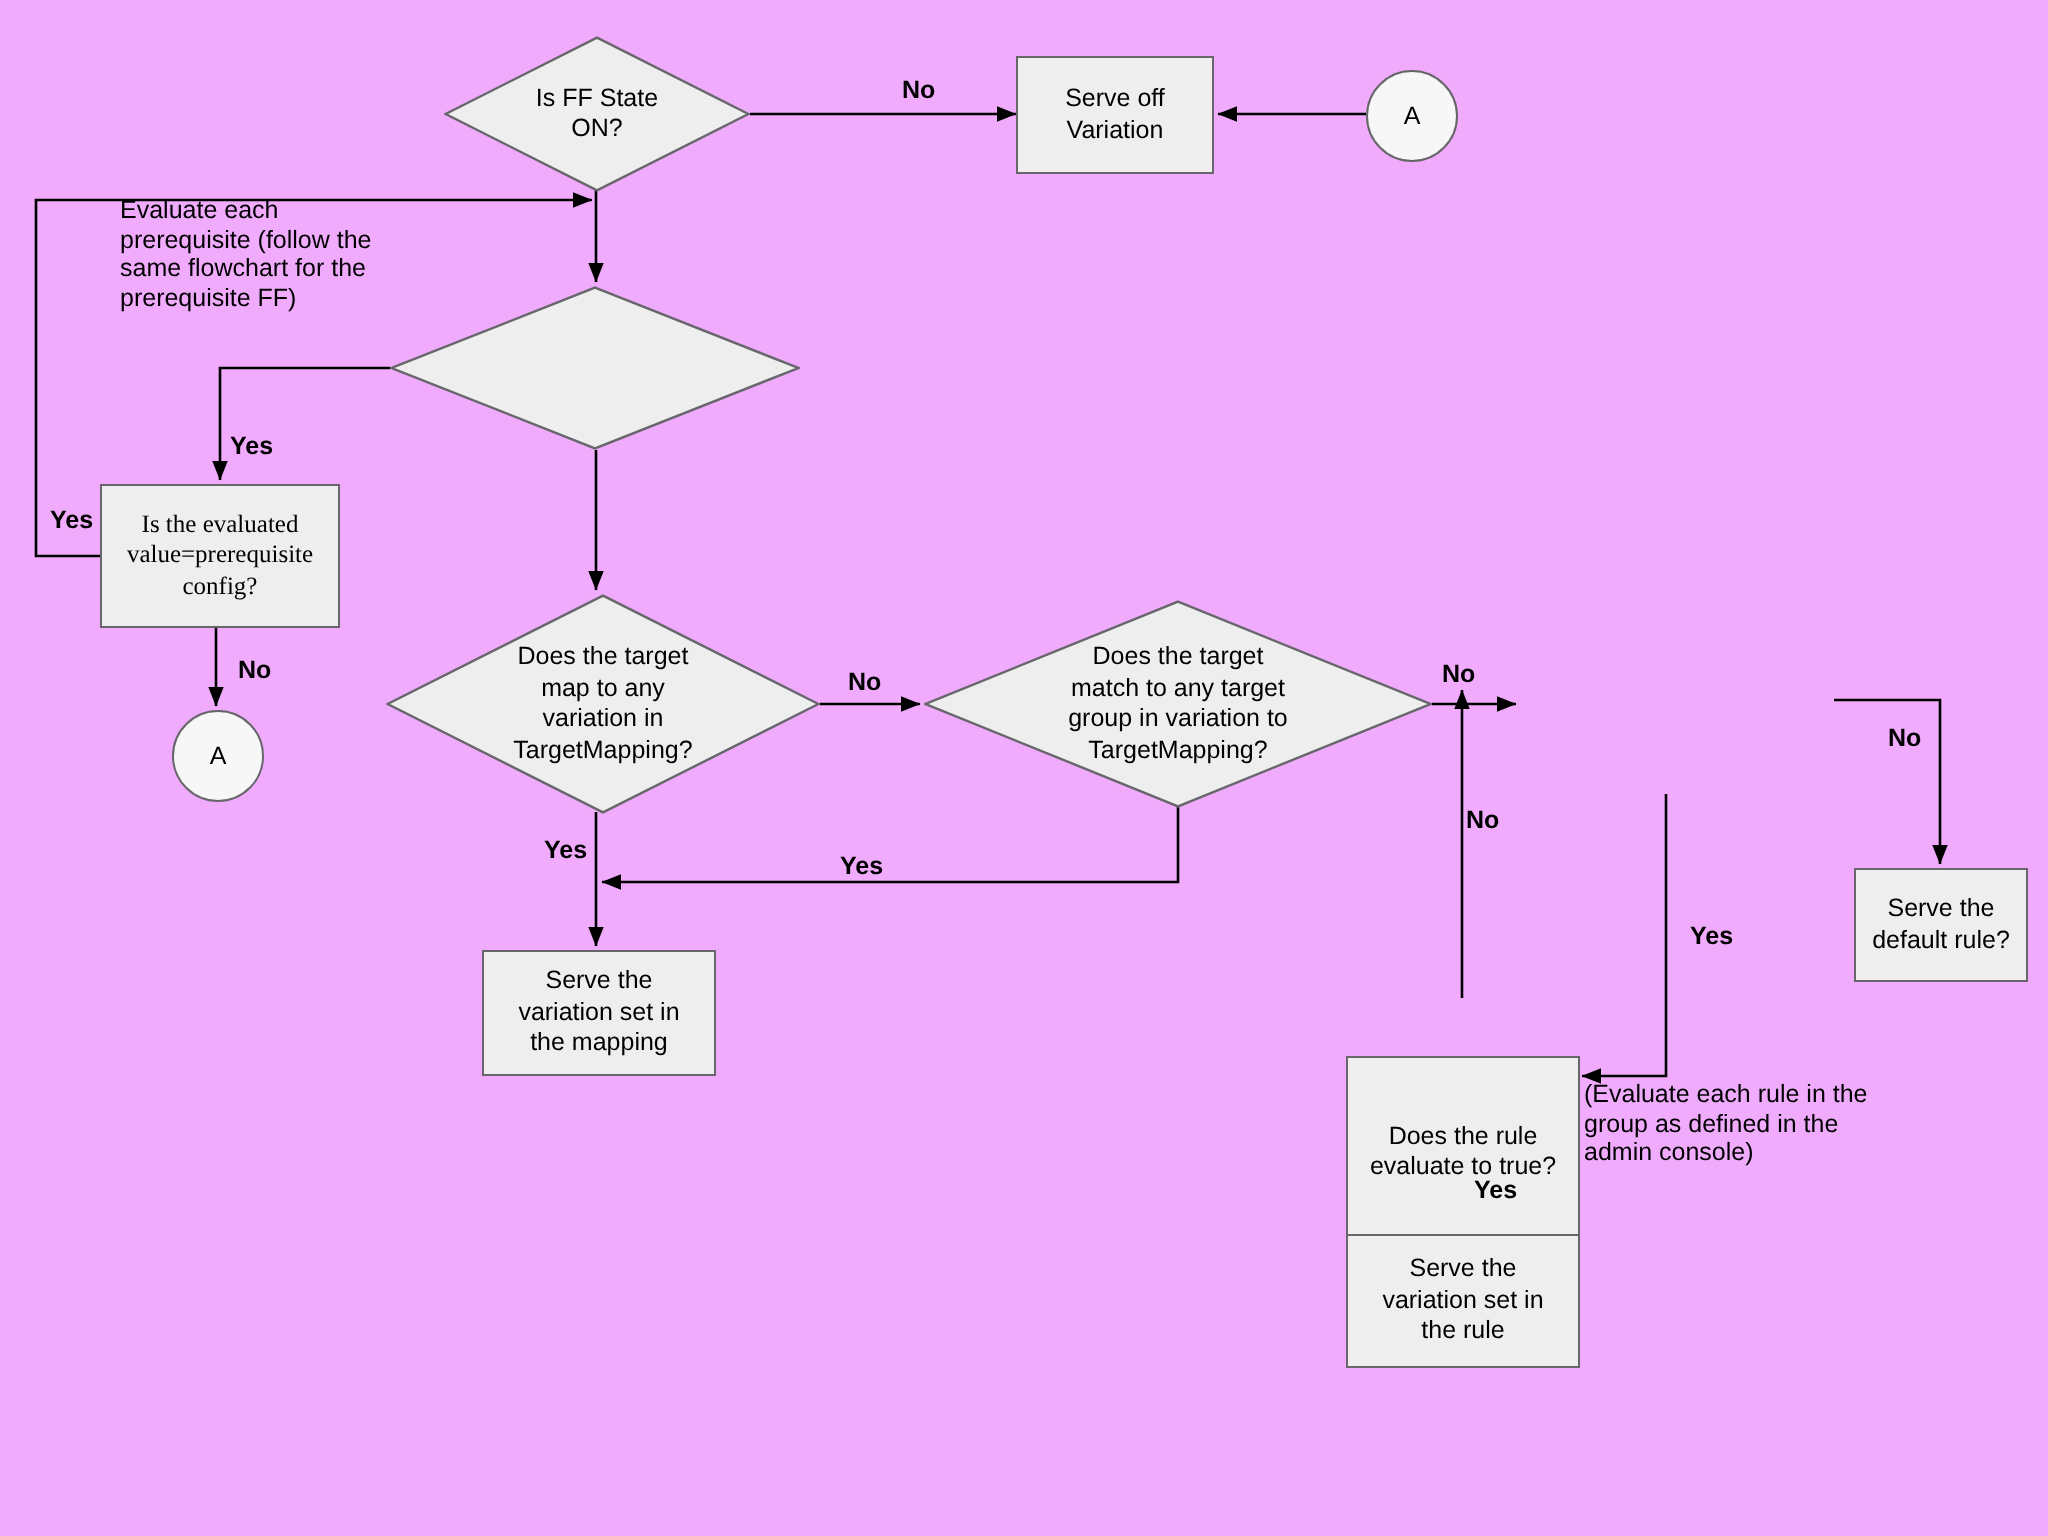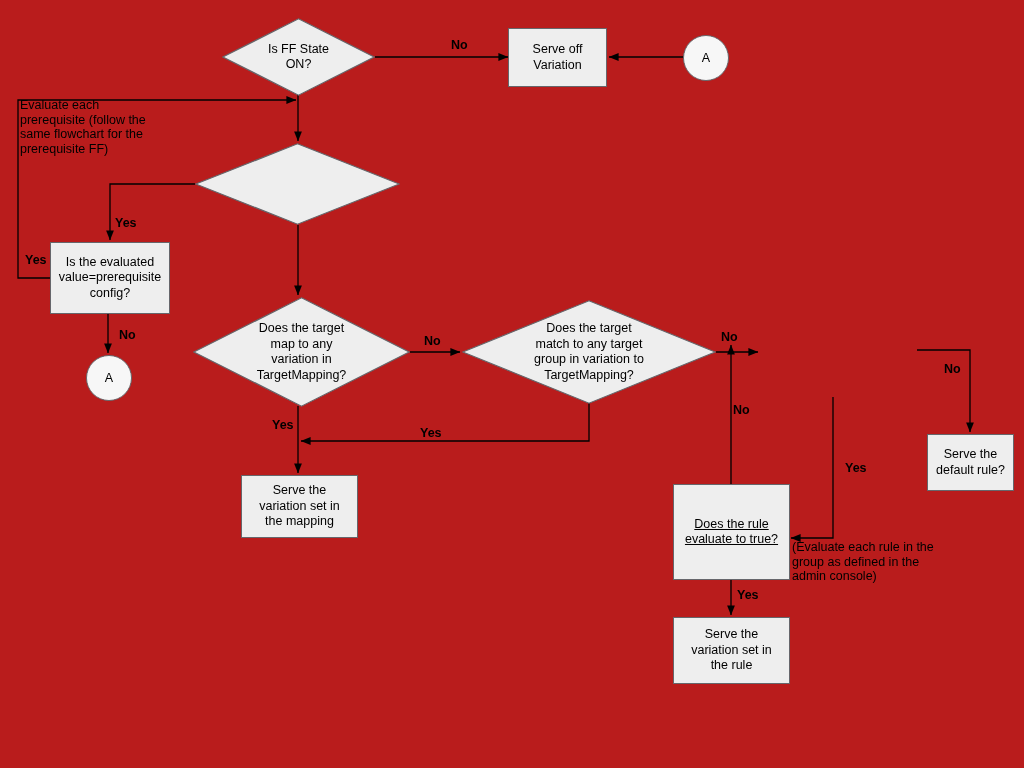--- a/index.html
+++ b/index.html
@@ -8,21 +8,21 @@
     background: #ffffff;
   }
   body {
     font-family: "Liberation Sans", sans-serif;
     -webkit-font-smoothing: antialiased;
   }
   #canvas {
     position: relative;
     width: 1024px;
     height: 768px;
-    background: #b91c1c;
+    background: #f0abfc;
     overflow: hidden;
   }
   #edges {
     position: absolute;
     left: 0;
     top: 0;
     width: 1024px;
     height: 768px;
     pointer-events: none;
   }
@@ -142,32 +142,32 @@
     </svg>
     <div class="diamond-label" style="white-space:pre-line; width:96%;">Is FF State
 ON?</div>
   </div>
 
   <div class="node box" style="left:508px; top:28px; width:99px; height:59px; white-space:pre-line;">Serve off
 Variation</div>
 
   <div class="circle" style="left:683px; top:35px; width:44px; height:44px;">A</div>
 
-  <div class="note" style="left:20px; top:98px; width:180px;">Evaluate each
+  <div class="note" style="left:20px; top:98px; width:180px;padding-left:40px;">Evaluate each
 prerequisite (follow the
 same flowchart for the
 prerequisite FF)</div>
 
   <div class="diamond-wrap" style="left:195px; top:143px; width:205px; height:82px;">
     <svg class="diamond-shape" viewBox="0 0 205 82" preserveAspectRatio="none">
       <polygon points="102.5,0.8 204.2,41 102.5,81.2 0.8,41" fill="#eeeeee" stroke="#66666b" stroke-width="1.2"></polygon>
     </svg>
   </div>
 
-  <div class="node box" style="left:50px; top:242px; width:120px; height:72px; white-space:pre-line;">Is the evaluated
+  <div class="node box" style="left:50px; top:242px; width:120px; height:72px; white-space:pre-line;font-family:Liberation Serif, serif;">Is the evaluated
 value=prerequisite
 config?</div>
 
   <div class="circle" style="left:86px; top:355px; width:44px; height:44px;">A</div>
 
   <div class="diamond-wrap" style="left:193px; top:297px; width:217px; height:110px;">
     <svg class="diamond-shape" viewBox="0 0 217 110" preserveAspectRatio="none">
       <polygon points="108.5,0.8 216.2,55 108.5,109.2 0.8,55" fill="#eeeeee" stroke="#66666b" stroke-width="1.2"></polygon>
     </svg>
     <div class="diamond-label" style="white-space:pre-line; width:70%;">Does the target
@@ -187,21 +187,21 @@
   </div>
 
 
   <div class="node box" style="left:241px; top:475px; width:117px; height:63px; white-space:pre-line;">Serve the
 variation set in
 the mapping</div>
 
   <div class="node box" style="left:927px; top:434px; width:87px; height:57px; white-space:pre-line;">Serve the
 default rule?</div>
 
-  <div class="node box" style="left:673px; top:484px; width:117px; height:96px; white-space:pre-line;text-decoration:underline;">Does the rule
+  <div class="node box" style="left:673px; top:528px; width:117px; height:96px; white-space:pre-line;">Does the rule
 evaluate to true?</div>
 
   <div class="node box" style="left:673px; top:617px; width:117px; height:67px; white-space:pre-line;">Serve the
 variation set in
 the rule</div>
 
   <div class="note" style="left:792px; top:540px; width:160px;">(Evaluate each rule in the
 group as defined in the
 admin console)</div>
 

